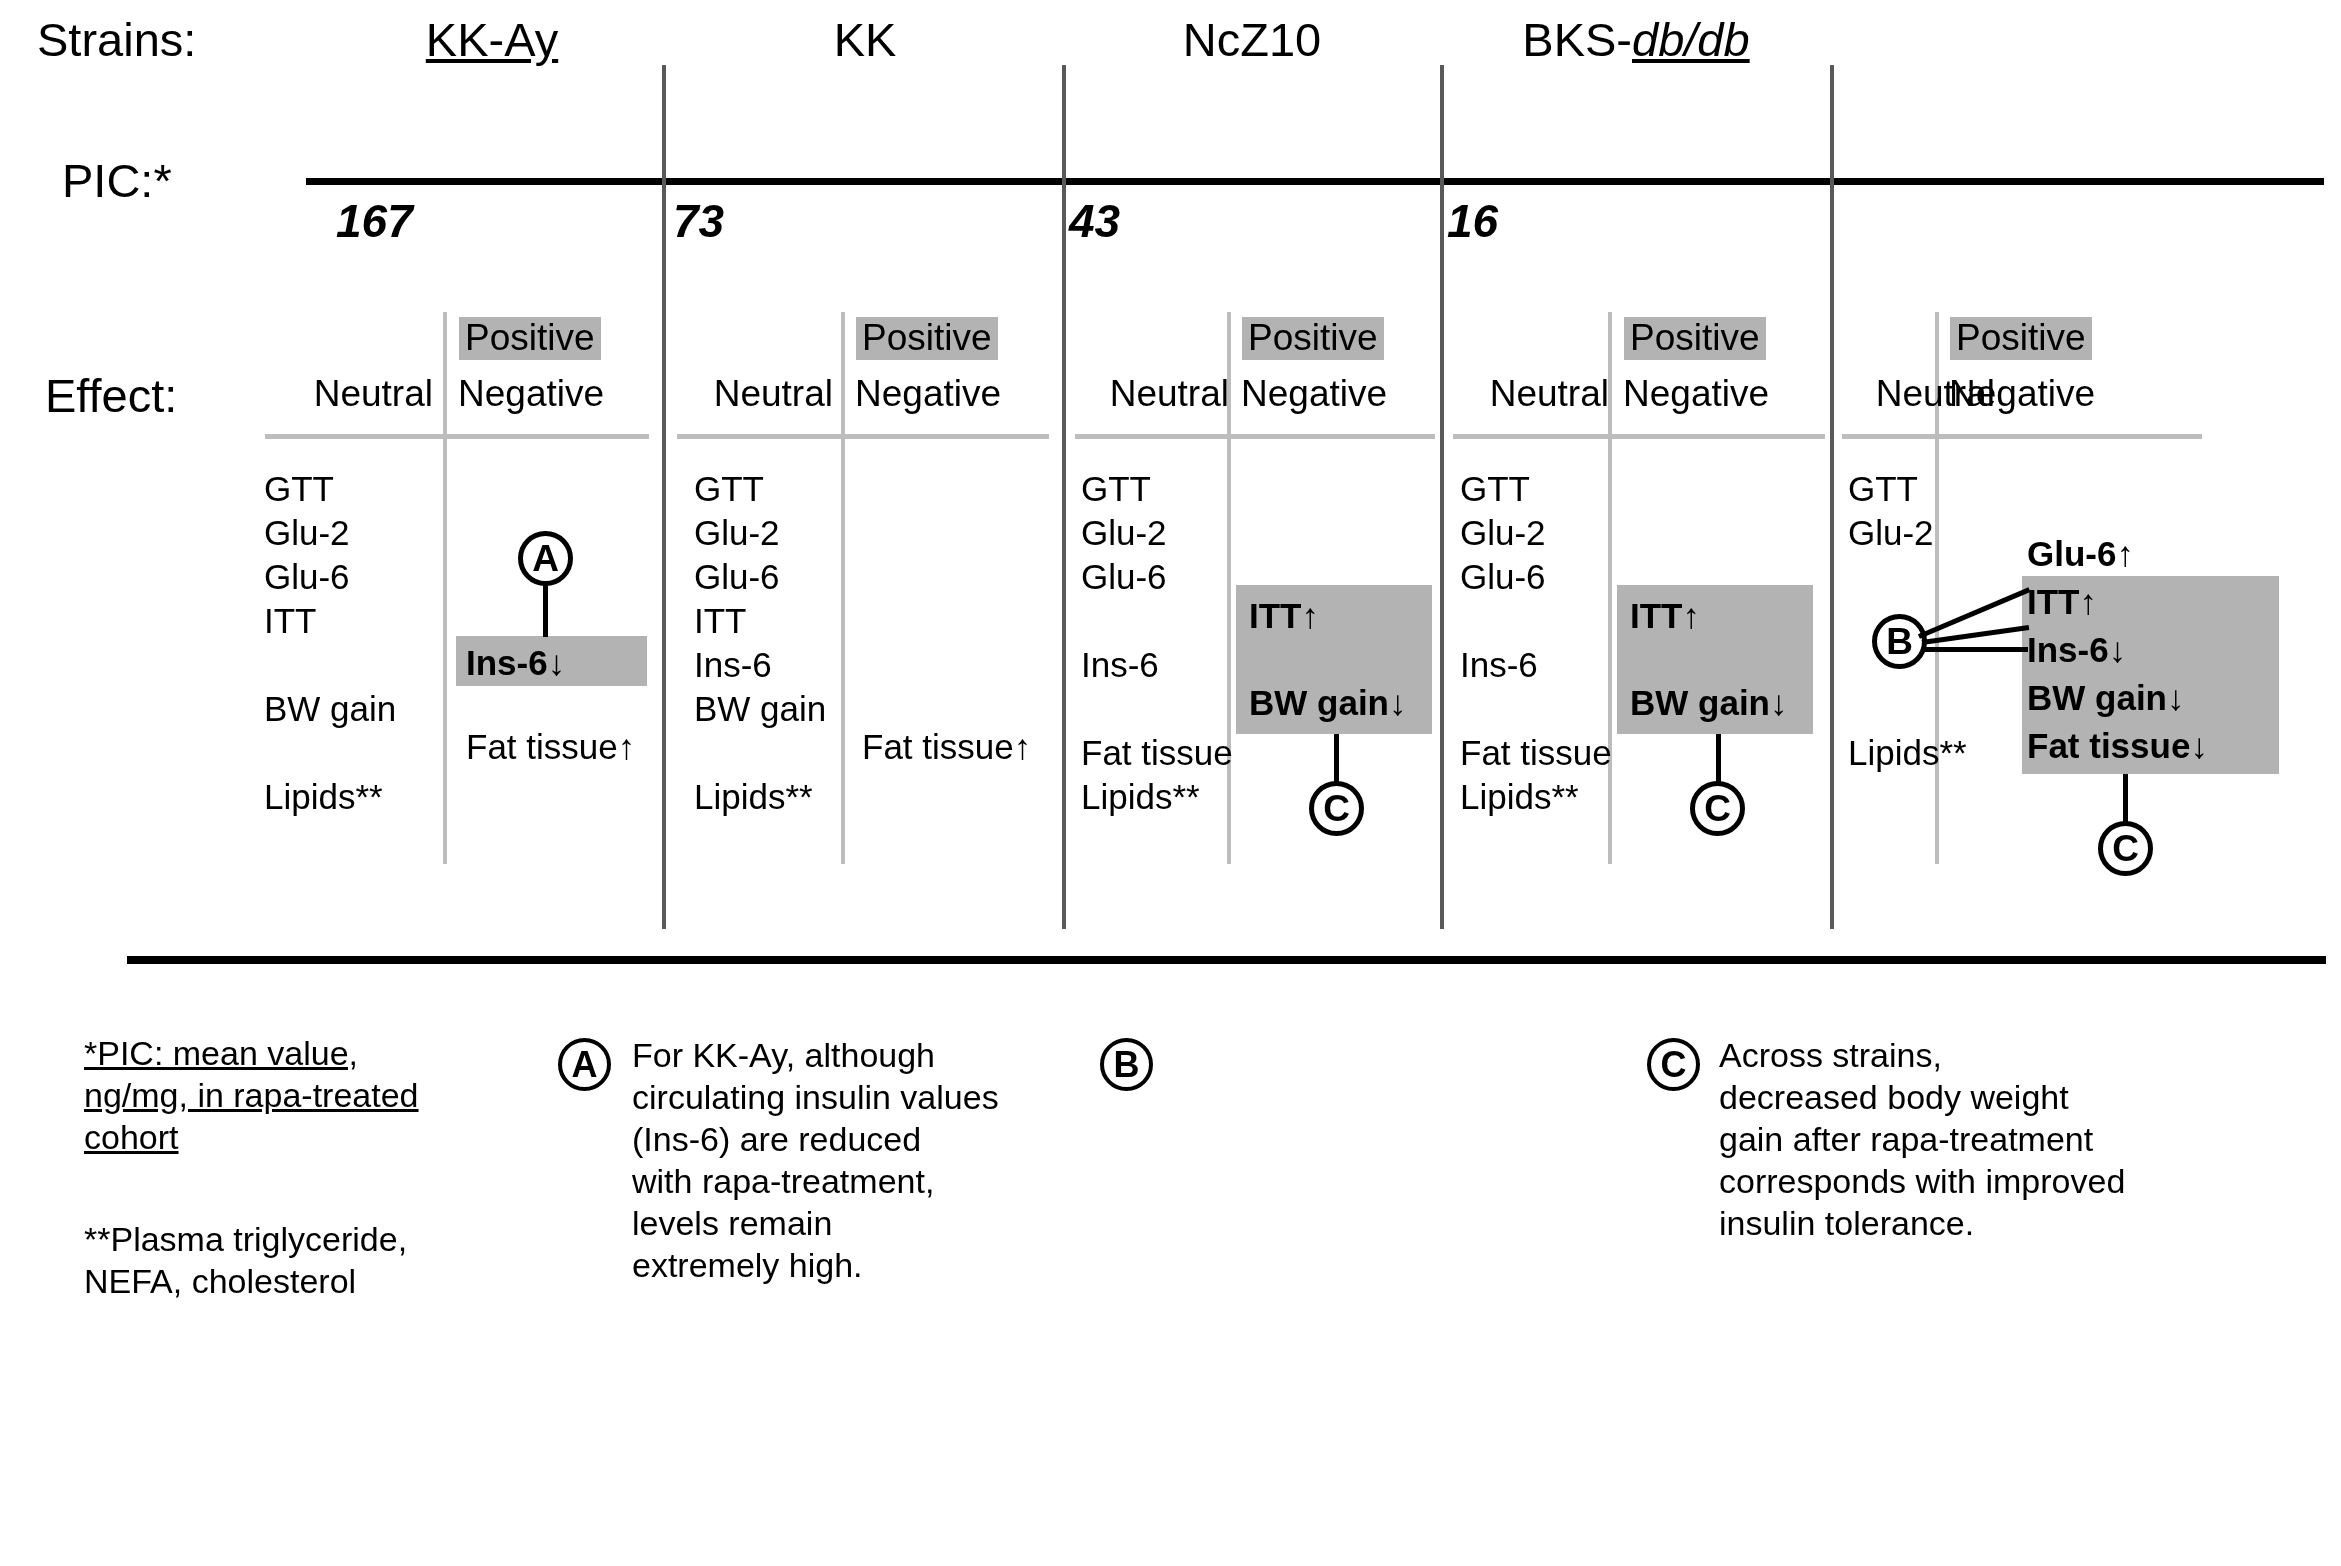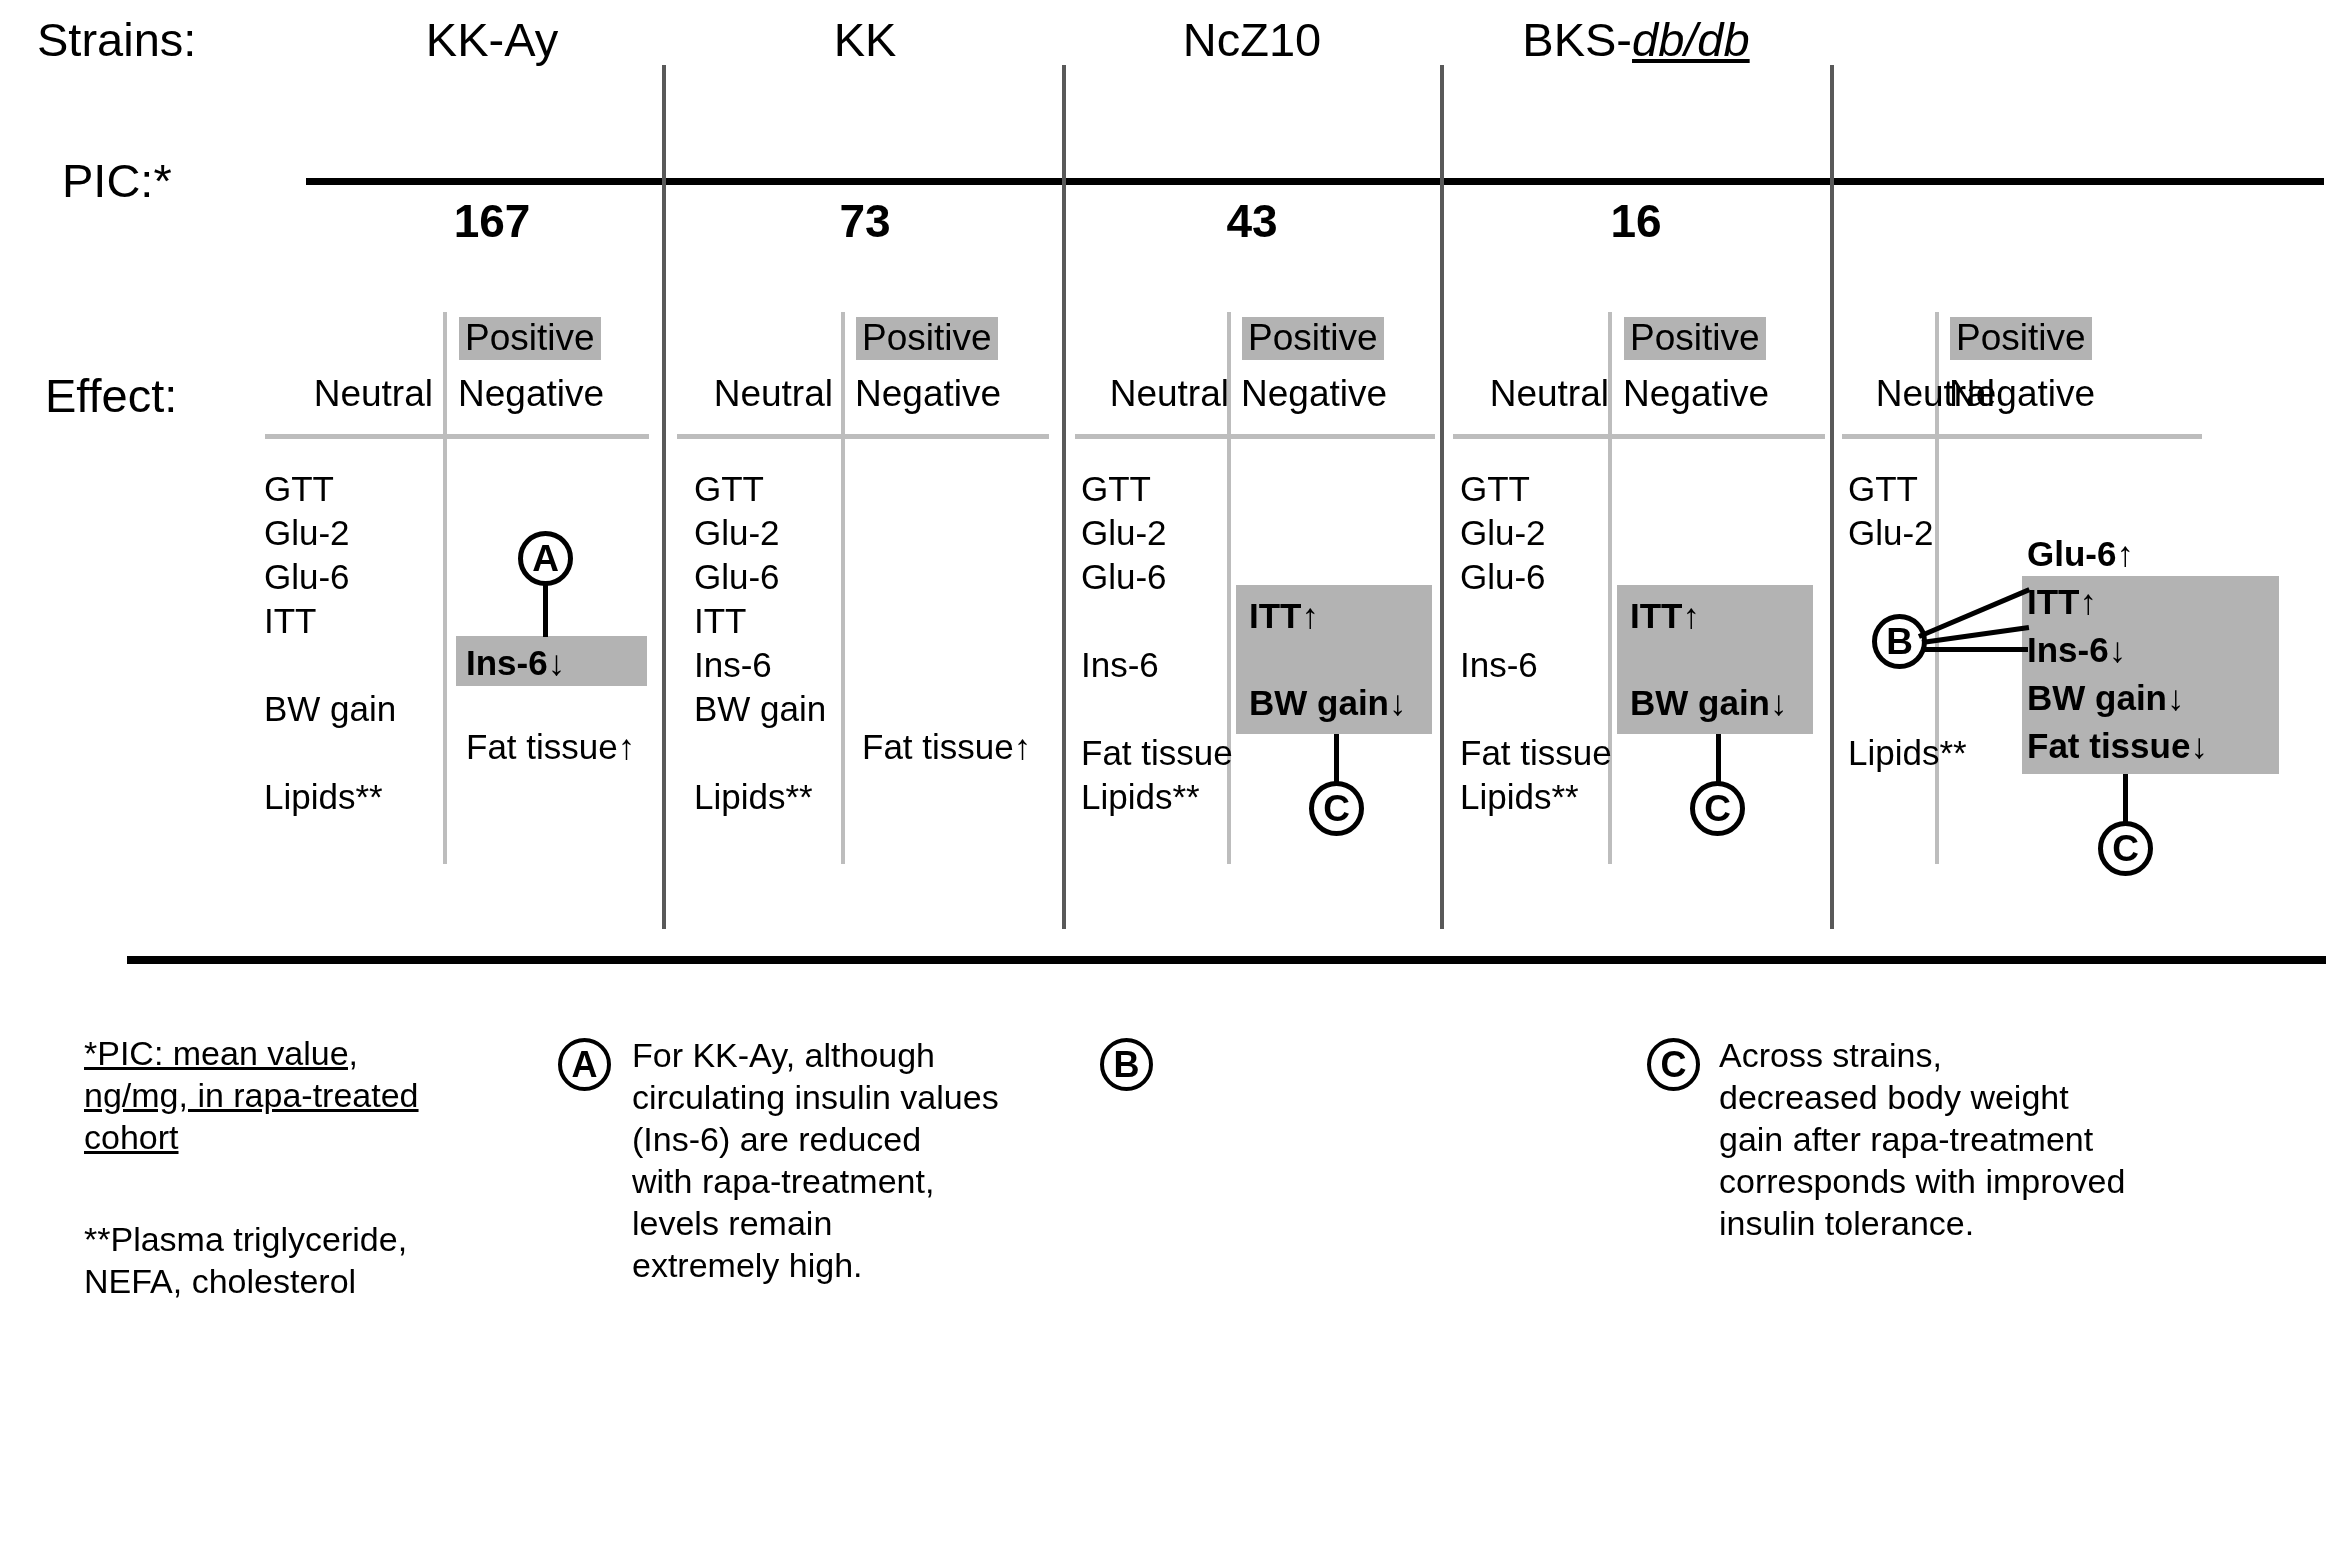--- a/index.html
+++ b/index.html
@@ -14,21 +14,21 @@
   .rowlabel{font-size:47px;line-height:1;white-space:nowrap;}
   #strains-label{left:37px;top:15.6px;}
   #pic-label{left:62px;top:157px;}
   #effect-label{left:45px;top:372px;}
 
   
   .strain-name{font-size:47px;line-height:1;text-align:center;white-space:nowrap;}
   .strain-name i{font-style:italic;text-decoration:underline;}
 
   
-  .pic-value{font-size:46px;font-weight:bold;line-height:1;text-align:center;}
+  .pic-value{font-size:46px;font-weight:bold;line-height:1;text-align:left;font-style:italic;}
 
   
   #top-rule{left:306px;top:178px;width:2018px;height:6.6px;background:#000;}
   #bottom-rule{left:127px;top:956px;width:2199px;height:8.4px;background:#000;}
 
   .vdiv{width:4.2px;background:#595959;}
   .subdiv{width:4.2px;background:#bdbdbd;}
   .subrule{height:4.8px;background:#bdbdbd;}
 
   
@@ -68,21 +68,21 @@
   <div class="abs rowlabel" id="effect-label">Effect:</div>
 
   <div class="abs" id="top-rule"></div>
   <div class="abs" id="bottom-rule"></div>
 
   <div class="abs vdiv" style="left:662px;top:65px;height:864px;"></div>
   <div class="abs vdiv" style="left:1062px;top:65px;height:864px;"></div>
   <div class="abs vdiv" style="left:1440px;top:65px;height:864px;"></div>
   <div class="abs vdiv" style="left:1830px;top:65px;height:864px;"></div>
 
-  <div class="abs strain-name" style="left:336px;top:15.6px;width:312px;">
+  <div class="abs strain-name" style="left:336px;top:15.6px;width:312px;text-decoration:underline;">
     <span>KK-Ay</span>
   </div>
   <div class="abs strain-name" style="left:673px;top:15.6px;width:384px;">
     <span>KK</span>
   </div>
   <div class="abs strain-name" style="left:1069px;top:15.6px;width:366px;">
     <span>NcZ10</span>
   </div>
   <div class="abs strain-name" style="left:1447px;top:15.6px;width:378px;">
     <span>BKS-</span><i>db/db</i>

